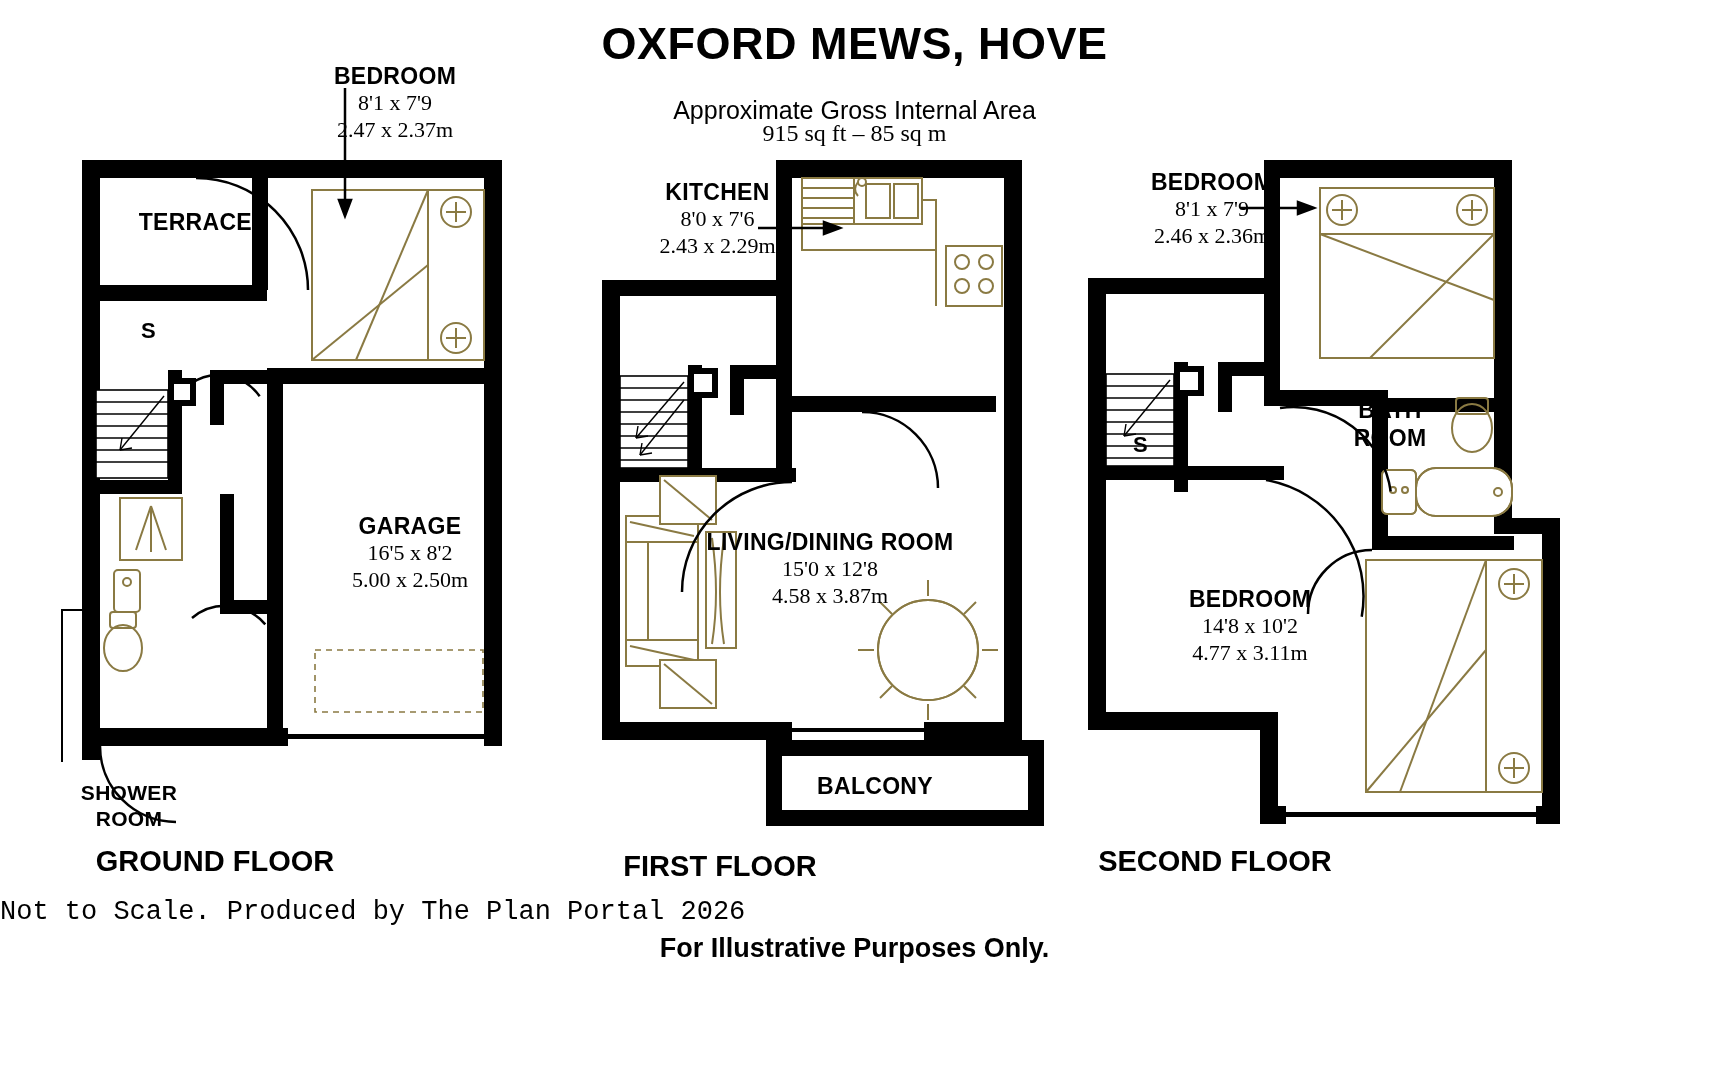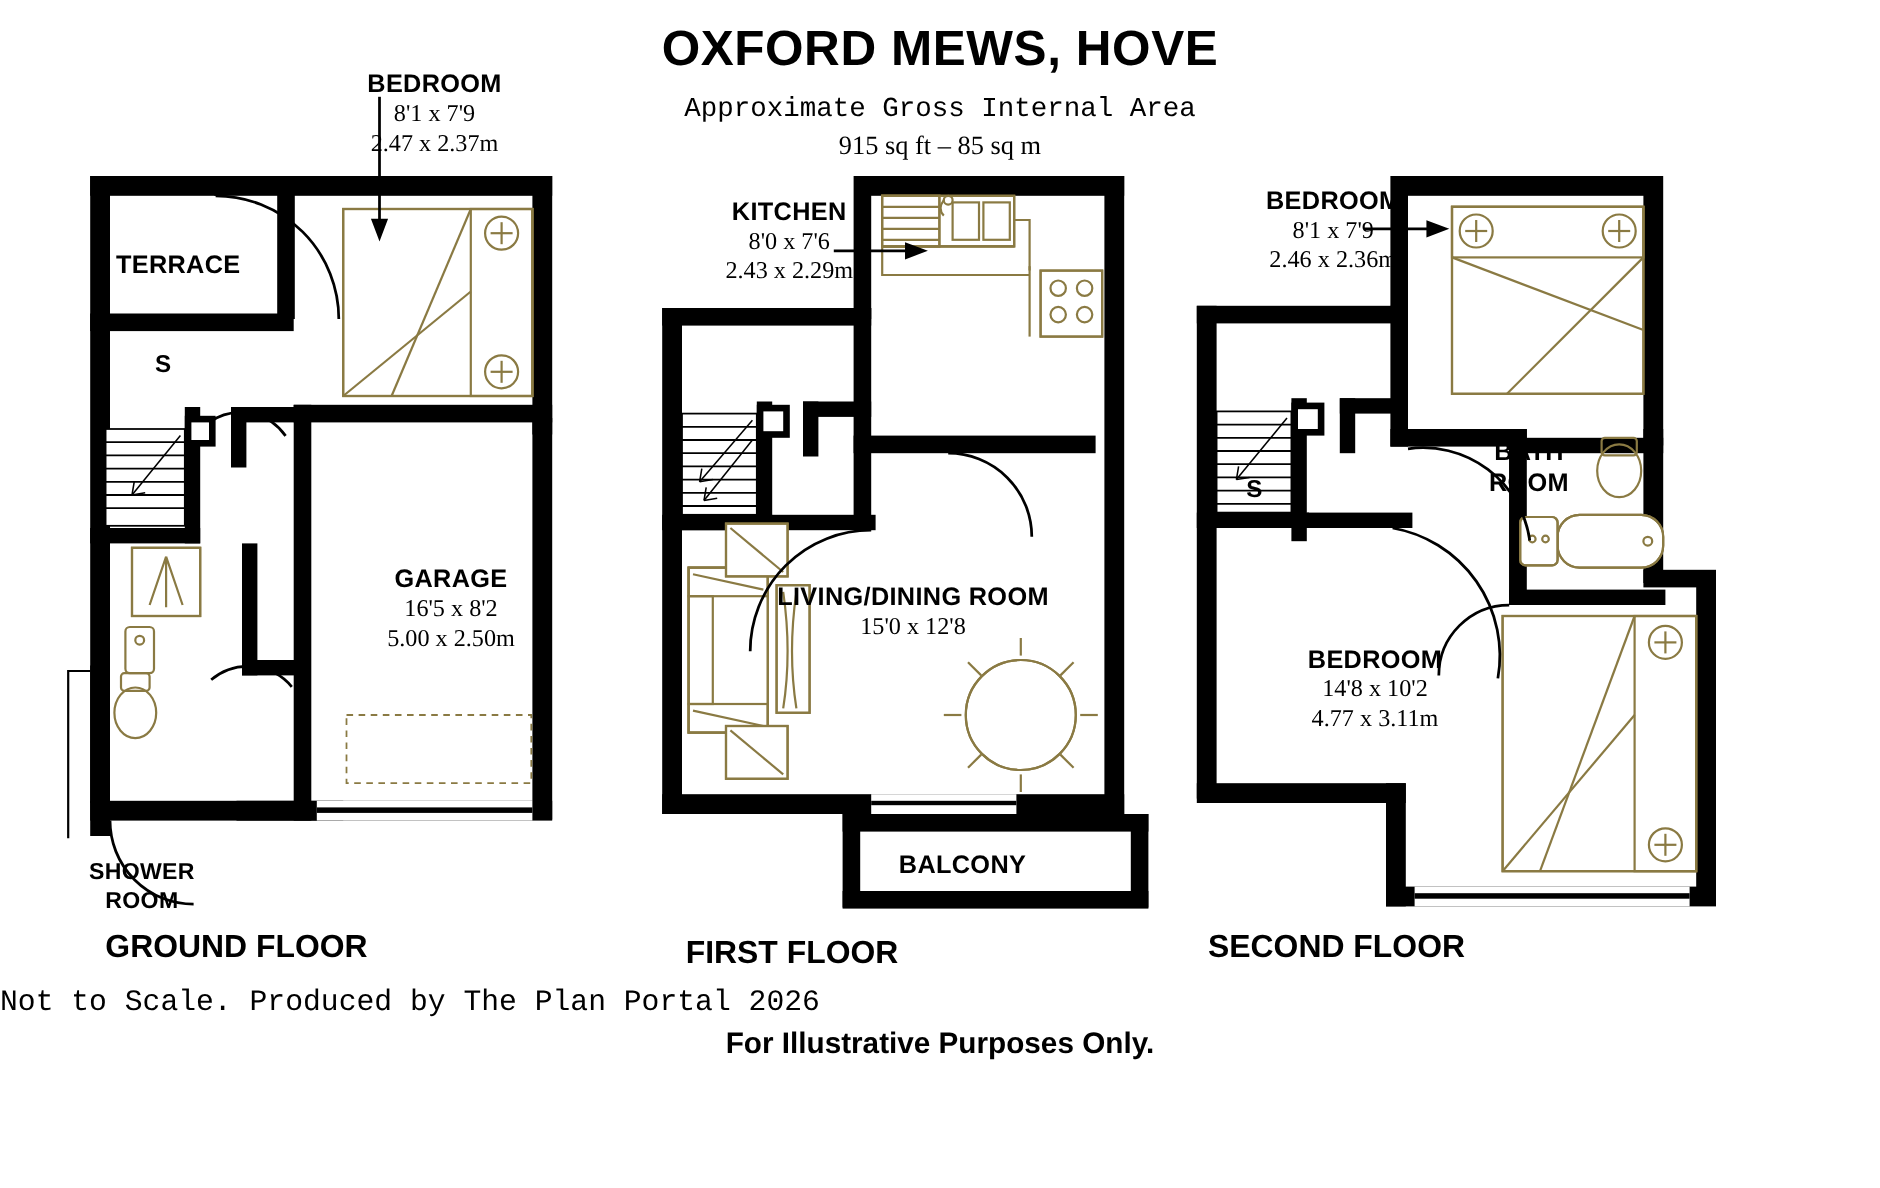--- a/index.html
+++ b/index.html
@@ -27,23 +27,23 @@
     right: 0;
     top: 18px;
     text-align: center;
     font-size: 45px;
     font-weight: bold;
     letter-spacing: 0.5px;
   }
   .subtitle1 {
     position: absolute;
     left: 0; right: 0;
-    top: 84px;
+    top: 96px;
     text-align: center;
-    font-family: Liberation Mono, monospace;
+    font-family: Liberation Sans, sans-serif;
     font-size: 25px;
   }
   .subtitle2 {
     position: absolute;
     left: 0; right: 0;
     top: 120px;
     text-align: center;
     font-family: "Liberation Serif", serif;
     font-size: 24px;
   }
@@ -212,21 +212,21 @@
       </g>
     </svg>
   </div>
 
   <div class="lbl" style="left:265px; top:62px; width:260px;">
     <div class="nm">BEDROOM</div>
     <div class="dim">8'1 x 7'9</div>
     <div class="dim">2.47 x 2.37m</div>
   </div>
 
-  <div class="lbl" style="left:72px; top:226px; width:180px;">
+  <div class="lbl" style="left:72px; top:208px; width:180px;text-align:right;">
     <div class="nm">TERRACE</div>
   </div>
 
   <div class="s-mark" style="left:141px; top:318px;">S</div>
 
   <div class="lbl" style="left:280px; top:512px; width:260px;">
     <div class="nm">GARAGE</div>
     <div class="dim">16'5 x 8'2</div>
     <div class="dim">5.00 x 2.50m</div>
   </div>
@@ -360,20 +360,21 @@
 
   <div class="lbl" style="left:610px; top:178px; width:215px;">
     <div class="nm">KITCHEN</div>
     <div class="dim">8'0 x 7'6</div>
     <div class="dim">2.43 x 2.29m</div>
   </div>
 
   <div class="lbl" style="left:660px; top:528px; width:340px;">
     <div class="nm">LIVING/DINING ROOM</div>
     <div class="dim">15'0 x 12'8</div>
+    <div class="dim">4.58 x 3.87m</div>
   </div>
 
   <div class="lbl" style="left:760px; top:772px; width:230px;">
     <div class="nm">BALCONY</div>
   </div>
 
   <div class="floor-label" style="left:545px; top:850px; width:350px;">FIRST FLOOR</div>
 
   <div class="plan" style="left:1070px; top:150px; width:560px; height:690px;">
     <svg width="560" height="690" viewBox="0 0 560 690">

